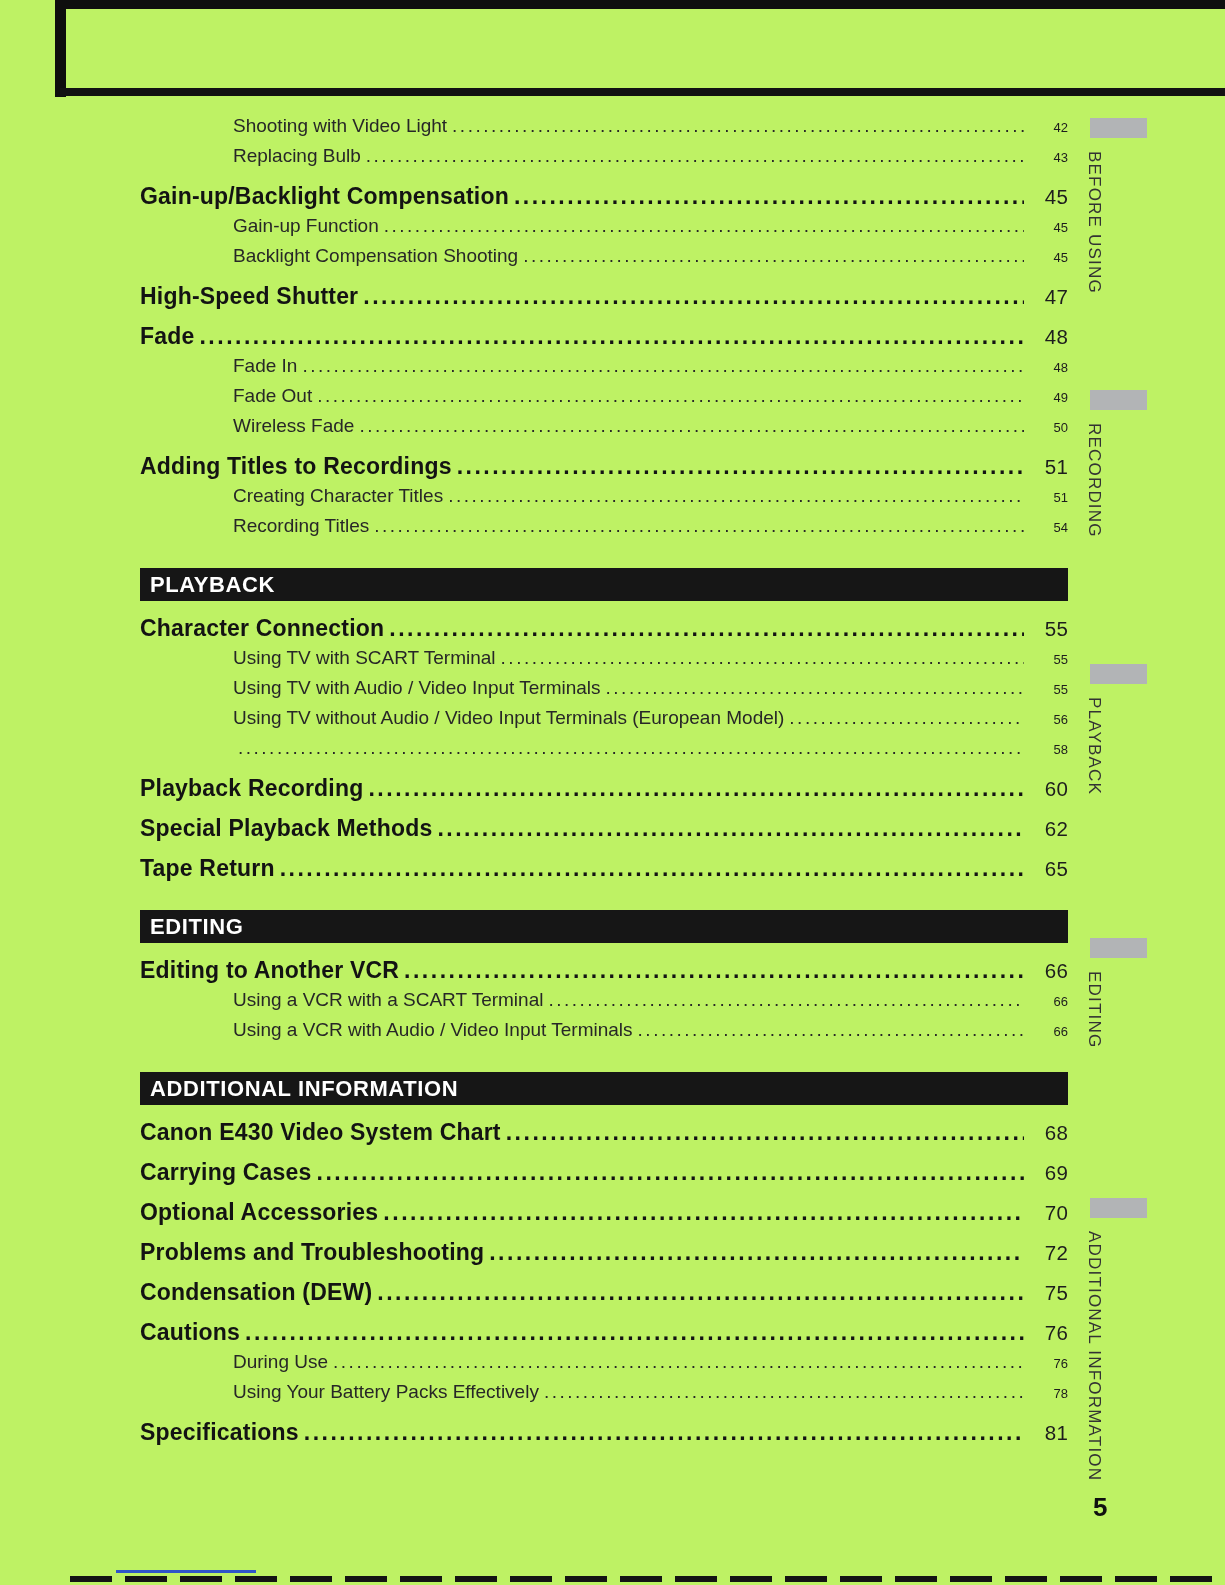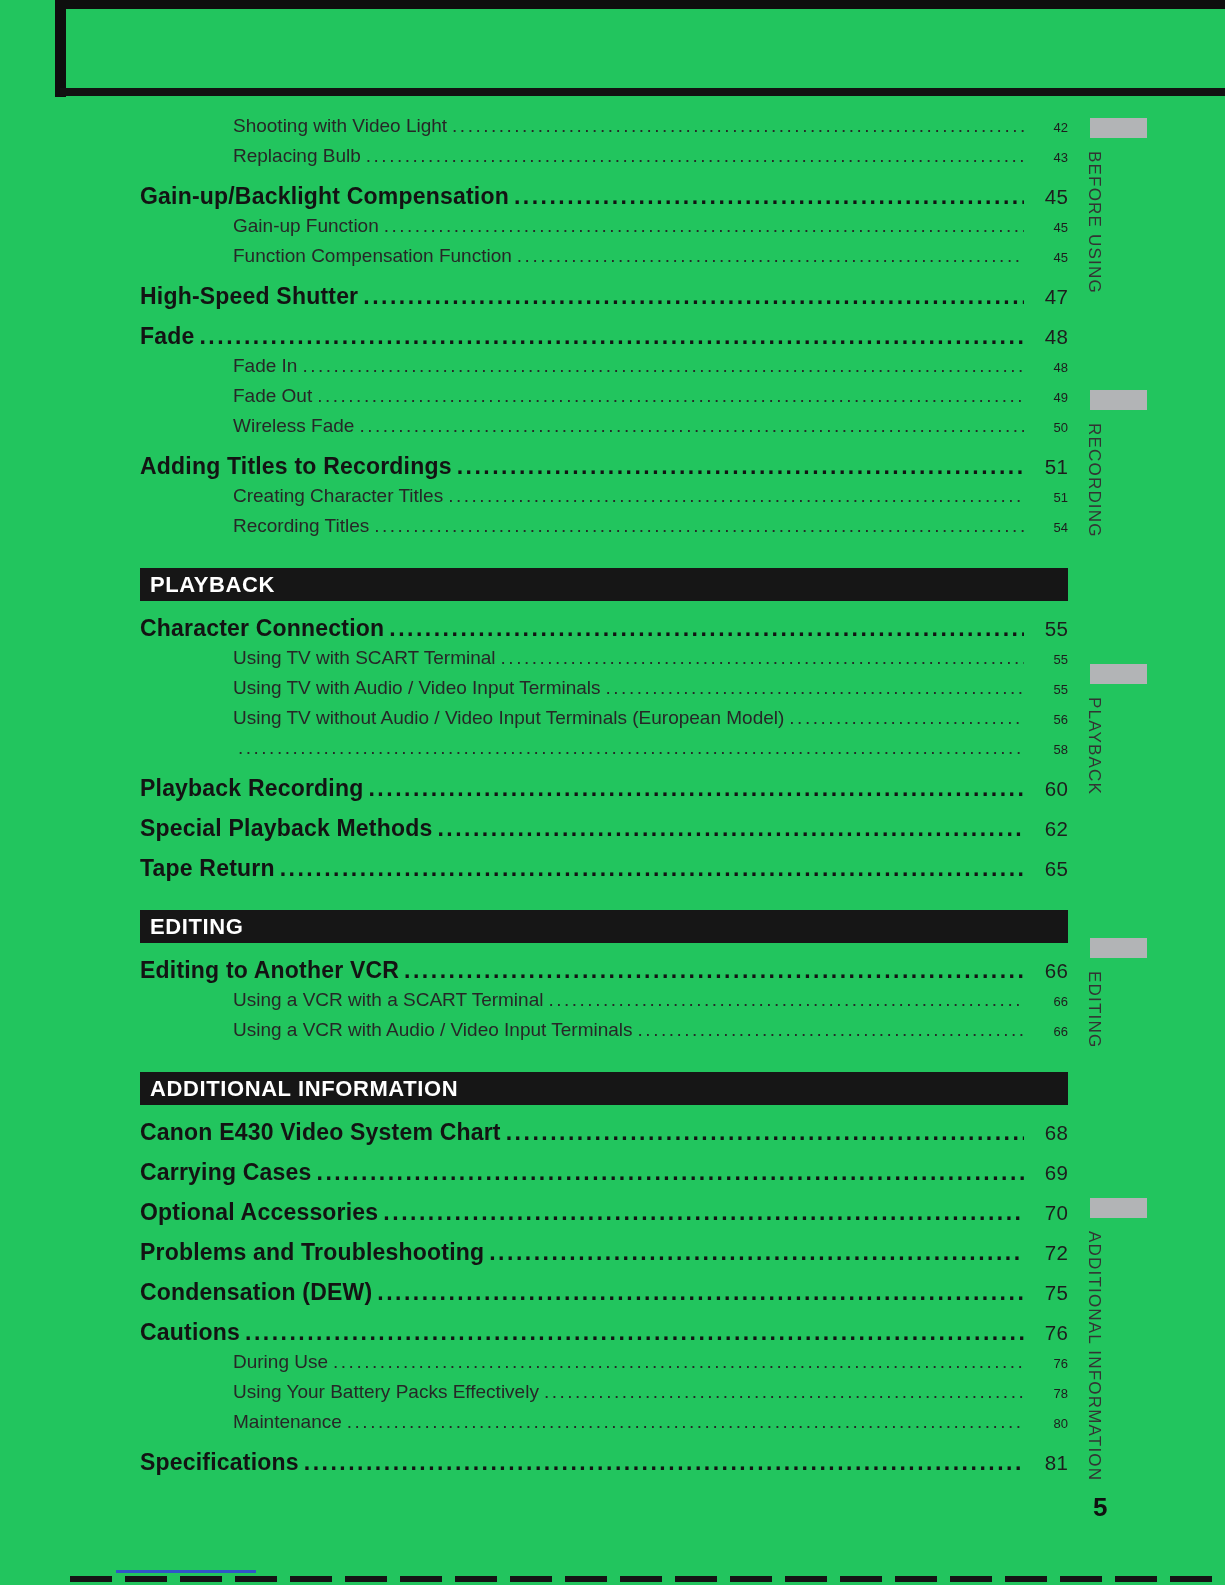--- a/index.html
+++ b/index.html
@@ -1,21 +1,21 @@
 <!DOCTYPE html>
 <html style="--section-bar: #161616; --tab-gray: #b2b4b6; --link-blue: #2f55c8;"><head>
 <meta charset="utf-8">
 <style>
   * { margin:0; padding:0; box-sizing:border-box; }
   html,body { background:#e9e9e9; }
   body { width:1225px; height:1585px; font-family:"Liberation Sans", sans-serif; }
 
   .page {
     position:relative; width:1225px; height:1585px;
-    background:#22c55e; overflow:hidden; color:#1f1f1f;padding-left:48px;
+    background:#bef264; overflow:hidden; color:#1f1f1f;padding-left:48px;
   }
 
   
   .artifact-top-bar  { position:absolute; left:62px;  top:0;      width:1163px; height:9px;  background:#0e0e0e; }
   .artifact-left-bar { position:absolute; left:55px;  top:0;      width:11px;   height:97px; background:#0e0e0e; }
   .artifact-rule     { position:absolute; left:60px;  top:88px;   width:1165px; height:8px;  background:#121212; }
   .artifact-bottom-line {
     position:absolute; left:70px; top:1576px; width:1155px; height:6px;
     background:repeating-linear-gradient(90deg,#141414 0 42px, transparent 42px 55px);
   }
@@ -103,21 +103,21 @@
           <span class="label">Gain-up/Backlight Compensation</span>
           <span class="leader"></span>
           <span class="pagenum">45</span>
         </div>
         <div class="entry sub">
           <span class="label">Gain-up Function</span>
           <span class="leader"></span>
           <span class="pagenum">45</span>
         </div>
         <div class="entry sub">
-          <span class="label">Function Compensation Function</span>
+          <span class="label">Backlight Compensation Shooting</span>
           <span class="leader"></span>
           <span class="pagenum">45</span>
         </div>
         <div class="entry main">
           <span class="label">High-Speed Shutter</span>
           <span class="leader"></span>
           <span class="pagenum">47</span>
         </div>
         <div class="entry main">
           <span class="label">Fade</span>
@@ -256,25 +256,20 @@
         <div class="entry sub">
           <span class="label">During Use</span>
           <span class="leader"></span>
           <span class="pagenum">76</span>
         </div>
         <div class="entry sub">
           <span class="label">Using Your Battery Packs Effectively</span>
           <span class="leader"></span>
           <span class="pagenum">78</span>
         </div>
-        <div class="entry sub">
-          <span class="label">Maintenance</span>
-          <span class="leader"></span>
-          <span class="pagenum">80</span>
-        </div>
         <div class="entry main">
           <span class="label">Specifications</span>
           <span class="leader"></span>
           <span class="pagenum">81</span>
         </div>
       </section>
     </main>
 
   <aside class="side-tabs">
       <div class="side-tab tab-0">

